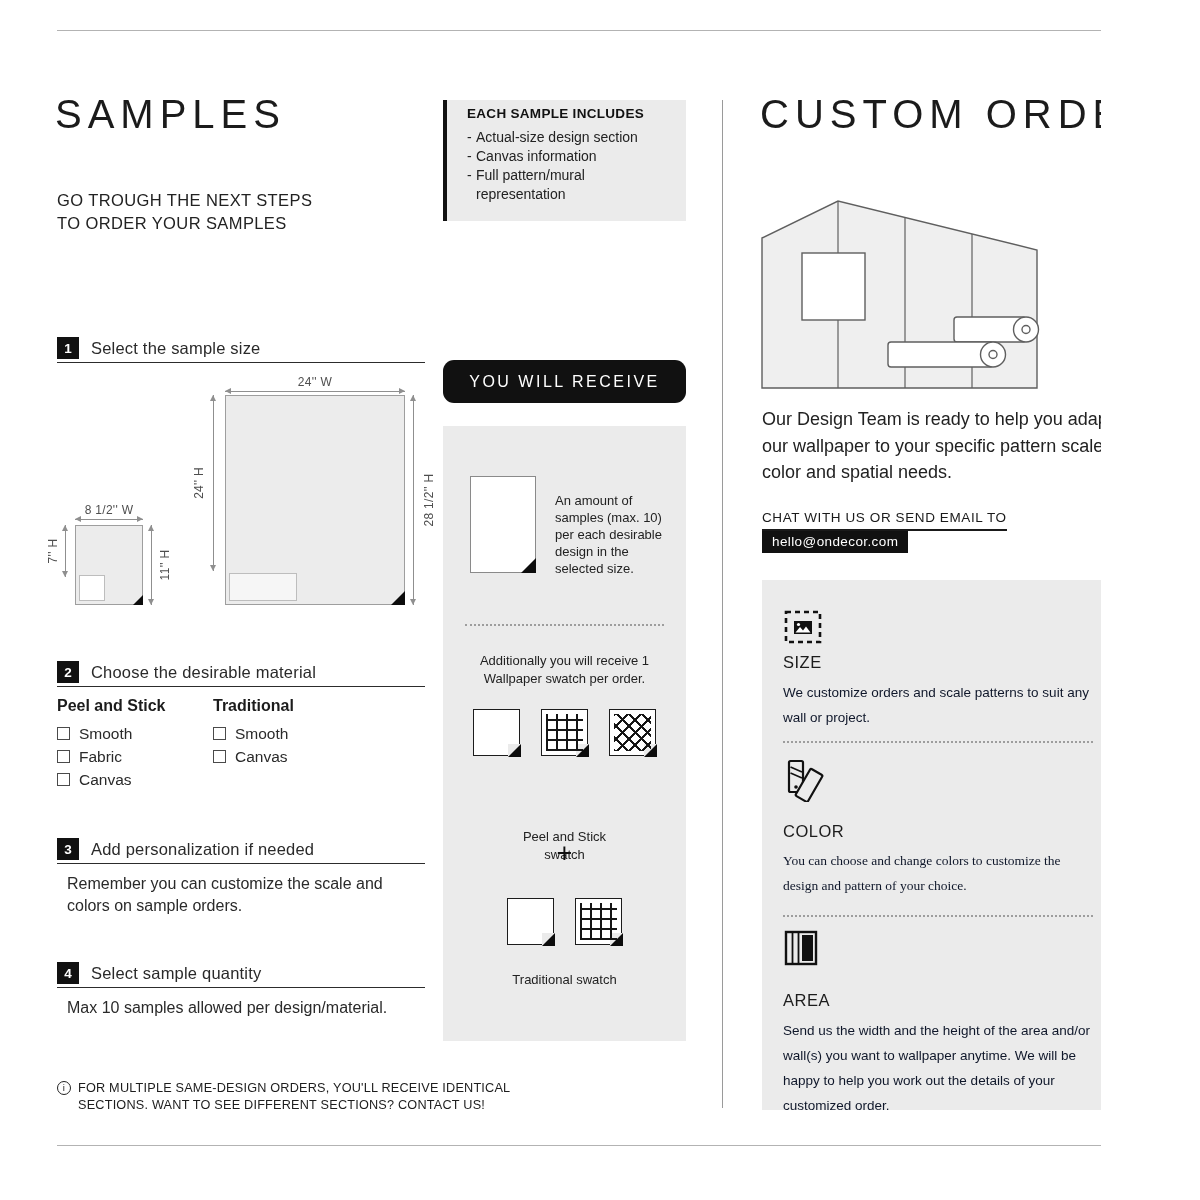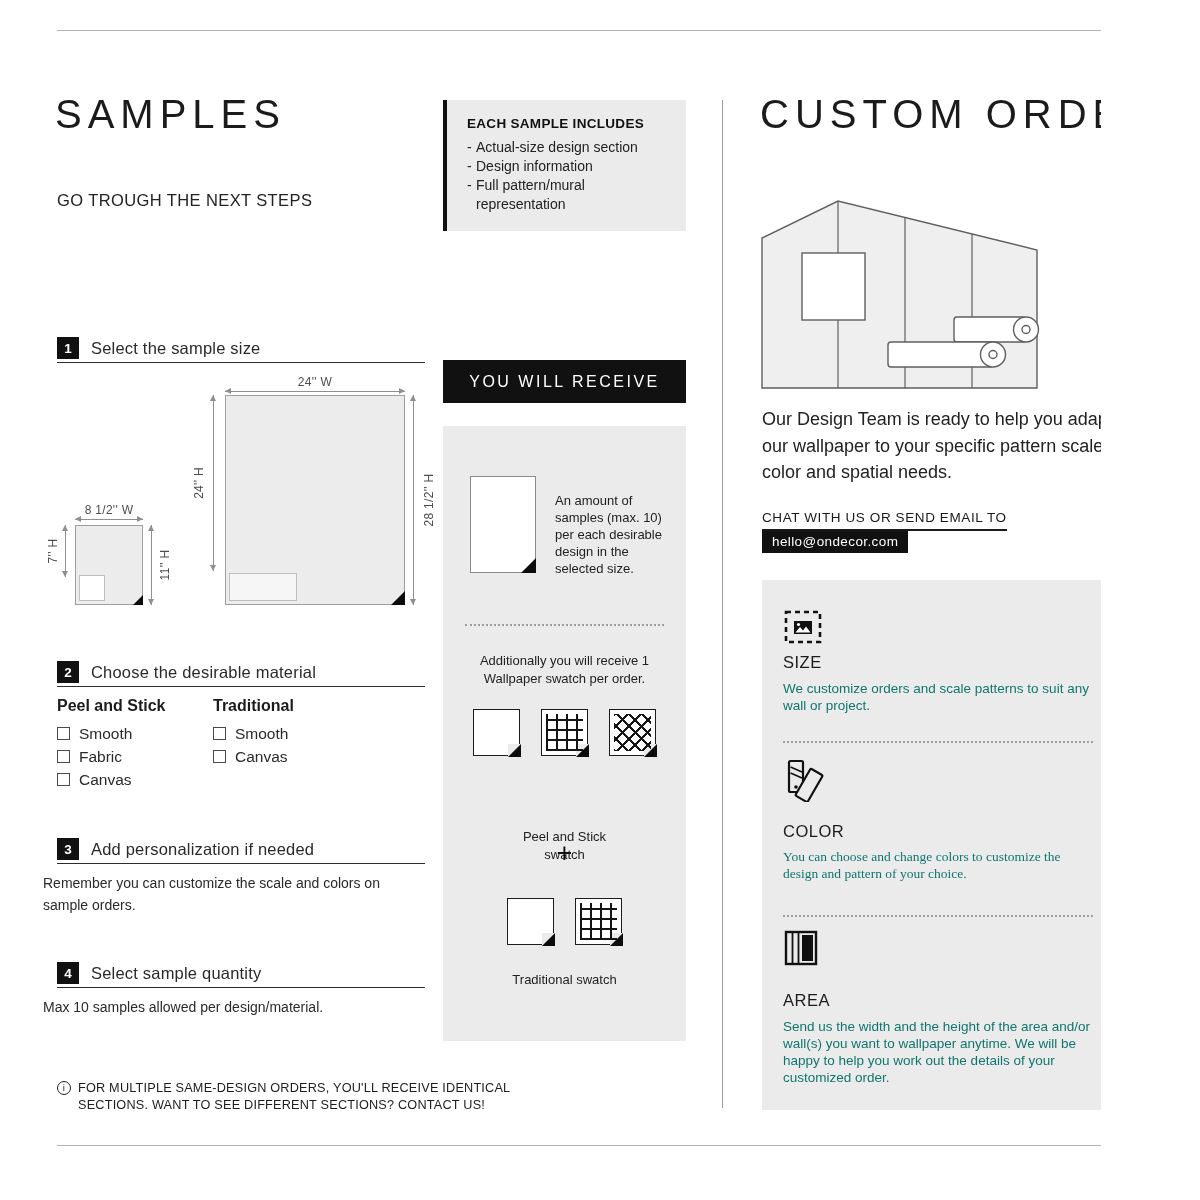--- a/index.html
+++ b/index.html
@@ -18,21 +18,21 @@
   .vdivider{position:absolute;left:722px;top:100px;width:1px;height:1008px;background:var(--color-line);}
 
   .big-title{position:absolute;font-size:40px;letter-spacing:6px;font-weight:500;color:#1b1b1b;white-space:nowrap;}
   #samples-title{left:55px;top:92px;}
   #custom-title{left:760px;top:92px;}
 
   .intro{position:absolute;left:57px;top:189px;font-size:16.5px;line-height:23px;letter-spacing:.4px;color:#222;}
   .intro span{display:block;}
 
   
-  .includes-box{position:absolute;left:443px;top:100px;width:243px;background:var(--color-panel);border-left:4px solid var(--color-accent);padding:16px 12px 17px 20px;}
+  .includes-box{position:absolute;left:443px;top:100px;width:243px;background:var(--color-panel);border-left:4px solid var(--color-accent);padding:6px 12px 17px 20px;}
   .includes-box h3{font-size:13.5px;letter-spacing:.3px;color:#111;font-weight:bold;margin-bottom:7px;}
   .includes-box ul{list-style:none;width:200px;font-size:14px;line-height:19px;color:#222;}
   .includes-box li{position:relative;padding-left:9px;}
   .includes-box li::before{content:"-";position:absolute;left:0;top:0;}
 
   
   .step{position:absolute;left:57px;width:368px;display:flex;align-items:center;padding-bottom:3px;border-bottom:1px solid #2c2c2c;}
   .step-num{width:22px;height:22px;background:var(--color-accent);color:#fff;font-size:13.5px;font-weight:bold;display:flex;align-items:center;justify-content:center;margin-right:12px;flex:0 0 auto;}
   .step-label{font-size:16.5px;color:#2a2a2a;letter-spacing:.2px;}
   #step-1{top:337px;} #step-2{top:661px;} #step-3{top:838px;} #step-4{top:962px;}
@@ -58,30 +58,30 @@
   .dim-label-vwrap{position:absolute;display:flex;align-items:center;justify-content:center;width:20px;}
   .dim-label-vwrap span{transform:rotate(-90deg);font-size:12px;color:#4e4e4e;letter-spacing:.3px;white-space:nowrap;}
 
   
   .mat-col{position:absolute;top:697px;}
   #mat-peel{left:57px;} #mat-trad{left:213px;}
   .mat-title{font-size:16px;font-weight:bold;color:#1c1c1c;margin-bottom:11px;}
   .mat-option{display:flex;align-items:center;gap:9px;font-size:15.5px;color:#2a2a2a;margin-bottom:8px;height:15px;}
   .checkbox{width:13px;height:13px;border:1.5px solid #4a4a4a;background:#fff;flex:0 0 auto;}
 
-  .note{position:absolute;left:43px;font-size:14px;line-height:21.5px;color:#2a2a2a;}
+  .note{position:absolute;left:67px;font-size:16px;line-height:21.5px;color:#2a2a2a;}
   #note-3{top:873px;width:345px;}
   #note-4{top:997px;width:380px;}
 
   .footnote{position:absolute;left:57px;top:1080px;width:470px;display:flex;gap:7px;font-size:12.7px;line-height:16.5px;letter-spacing:.2px;color:#1d1d1d;}
   .info-icon{flex:0 0 auto;width:14px;height:14px;border:1.2px solid #222;border-radius:50%;display:flex;align-items:center;justify-content:center;font-size:9.5px;margin-top:1px;}
   .info-icon::before{content:"i";font-style:normal;}
 
   
-  .receive-header{position:absolute;left:443px;top:360px;width:243px;height:43px;background:var(--color-accent);color:#fff;display:flex;align-items:center;justify-content:center;font-size:16px;letter-spacing:2.5px;}
+  .receive-header{position:absolute;left:443px;top:360px;width:243px;height:43px;background:var(--color-accent);color:#fff;display:flex;align-items:center;justify-content:center;font-size:16px;letter-spacing:2.5px;border-radius:11px;}
   .receive-panel{position:absolute;left:443px;top:426px;width:243px;height:615px;background:var(--color-panel);}
   .rp-sheet{position:absolute;left:27px;top:50px;width:66px;height:97px;background:#fff;border:1px solid #8a8a8a;}
   .rp-sheet::after{content:"";position:absolute;right:-1px;bottom:-1px;border-left:15px solid transparent;border-bottom:15px solid #0c0c0c;}
   .rp-text{position:absolute;left:112px;top:66px;width:122px;font-size:13px;line-height:17px;color:#222;}
   .dotted{border-top:2px dotted #9d9d9d;}
   .rp-divider{position:absolute;left:22px;right:22px;top:198px;}
   .rp-additional{position:absolute;left:20px;top:226px;width:203px;text-align:center;font-size:13px;line-height:17.5px;color:#222;}
   .swatch-row{position:absolute;left:0;width:243px;display:flex;justify-content:center;gap:21px;}
   #swatch-row-peel{top:283px;} #swatch-row-trad{top:472px;}
   .swatch{position:relative;width:47px;height:47px;background:#fff;border:1.6px solid #1c1c1c;}
@@ -98,38 +98,39 @@
   
   .house{position:absolute;left:760px;top:198px;width:280px;height:196px;}
   .custom-intro{position:absolute;left:762px;top:406px;width:368px;font-size:18px;line-height:26.5px;color:#222;}
   .chat-label{position:absolute;left:762px;top:510px;font-size:13.5px;letter-spacing:.6px;color:#1a1a1a;padding-bottom:4px;border-bottom:2px solid #1a1a1a;}
   .email-badge{position:absolute;left:762px;top:531px;background:var(--color-accent);color:#fff;font-size:13.5px;letter-spacing:.4px;padding:3px 10px 4px;}
   .custom-panel{position:absolute;left:762px;top:580px;width:352px;height:530px;background:var(--color-panel);}
   .cp-icon{position:absolute;left:21px;}
   #icon-size{top:27px;} #icon-color{top:178px;} #icon-area{top:348px;}
   .cp-title{position:absolute;left:21px;font-size:16.5px;letter-spacing:.5px;color:#1c1c1c;}
   #title-size{top:73px;} #title-color{top:242px;} #title-area{top:411px;}
-  .cp-text{position:absolute;left:21px;font-size:13.5px;line-height:17px;color:#0f766e;}
+  .cp-text{position:absolute;left:21px;font-size:13.5px;line-height:25px;color:#0f172a;}
   #text-size{top:100px;width:318px;} #text-color{top:268px;width:306px;font-family:Liberation Serif, serif;} #text-area{top:438px;width:332px;}
   .cp-divider{position:absolute;left:21px;right:21px;}
   #divider-1{top:161px;} #divider-2{top:335px;}
 </style>
 </head>
 <body>
 
 <div class="page">
 
   <div class="rule top"></div>
   <div class="rule bottom"></div>
   <div class="vdivider"></div>
 
   <h1 class="big-title" id="samples-title">SAMPLES</h1>
 
   <div class="intro">
     <span>GO TROUGH THE NEXT STEPS</span>
+    <span>TO ORDER YOUR SAMPLES</span>
   </div>
 
   <div class="step" id="step-1">
     <span class="step-num">1</span>
     <span class="step-label">Select the sample size</span>
   </div>
 
   <div class="diagram">
 
     <span class="dim-label" style="left:168px;top:3px;width:180px;">24'' W</span>
@@ -208,21 +209,21 @@
 
   <div class="footnote">
     <span class="info-icon"></span>
     <span>FOR MULTIPLE SAME-DESIGN ORDERS, YOU'LL RECEIVE IDENTICAL SECTIONS. WANT TO SEE DIFFERENT SECTIONS? CONTACT US!</span>
   </div>
 
   <div class="includes-box">
     <h3>EACH SAMPLE INCLUDES</h3>
     <ul>
       <li>Actual-size design section</li>
-      <li>Design information</li>
+      <li>Canvas information</li>
       <li>Full pattern/mural representation</li>
     </ul>
   </div>
 
   <div class="receive-header">YOU WILL RECEIVE</div>
 
   <div class="receive-panel">
     <div class="rp-sheet"></div>
     <p class="rp-text">An amount of samples (max. 10) per each desirable design in the selected size.</p>
 

